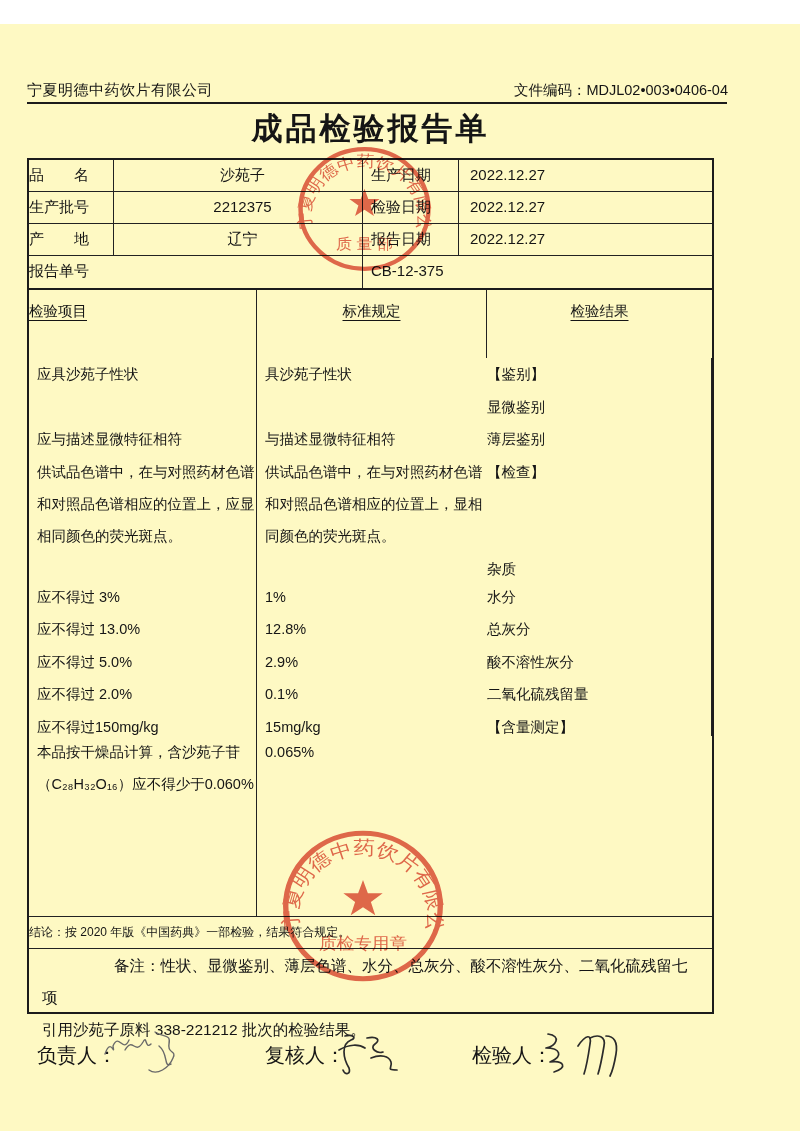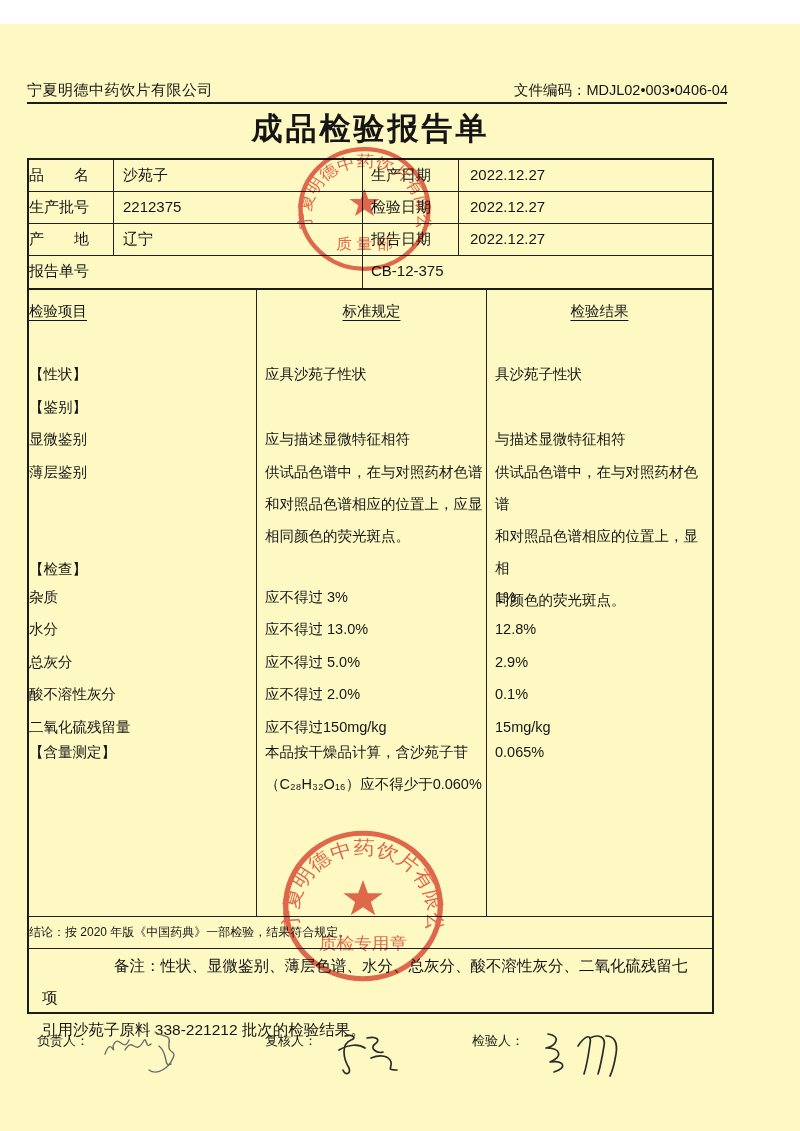--- a/index.html
+++ b/index.html
@@ -17,21 +17,21 @@
   .doc-table{position:absolute;left:27px;top:134px;width:687px;height:856px;
              border:2px solid #1c1c1c;box-sizing:border-box;}
   .doc-table *{box-sizing:border-box;}
 
   
   .info-grid{display:grid;grid-template-columns:85px 249px 96px auto;grid-auto-rows:32px;
              width:100%;height:128px;}
   .info-grid>div{border-right:1.5px solid #222;border-bottom:1.5px solid #222;
                  font-size:15px;line-height:30px;white-space:nowrap;overflow:visible;}
   .info-grid>div.lab{}
-  .info-grid>div.val{padding-left:9px;}
+  .info-grid>div.val{padding-left:9px;text-align:center;}
   .info-grid>div.dlab{padding-left:8px;}
   .info-grid>div.dval{padding-left:11px;border-right:none;}
   .info-grid>div.nbr{border-right:none;}
   .info-grid>div.nbb{border-bottom:none;}
   .rn-lab{grid-column:1/3;}
   .rn-val{grid-column:3/5;}
 
   
   .detail-grid{display:grid;grid-template-columns:228px 230px auto;
                grid-template-rows:68px 33px 32px 33px 97px 28px 32px 33px 32px 33px 25px auto;
@@ -47,21 +47,21 @@
   
   .concl-row{height:32px;border-top:1.5px solid #222;font-size:12px;line-height:31px;
              text-align:left;}
   .note-row{height:53px;border-top:1.5px solid #222;font-size:15.5px;line-height:32px;
             padding:1px 12px 0 13px;text-indent:72px;white-space:pre-line;}
 
   
   .sign-bar{position:absolute;left:27px;top:1004px;width:687px;height:60px;}
   .sig-group{position:absolute;top:0;height:60px;}
   .sig-g1{left:10px;} .sig-g2{left:238px;} .sig-g3{left:445px;}
-  .sig-label{position:absolute;top:4px;left:0;font-size:13px;white-space:nowrap;}
+  .sig-label{position:absolute;top:14px;left:0;font-size:20px;white-space:nowrap;}
   .sig-svg{position:absolute;top:-4px;left:62px;}
   .sig-svg path{fill:none;stroke-linecap:round;stroke-linejoin:round;}
   .ink1{stroke:#6a6a6a;stroke-width:1.4;}
   .ink2{stroke:#2b2b2b;stroke-width:1.7;}
 
   
   .stamp{position:absolute;color:#d8493c;opacity:.82;mix-blend-mode:multiply;
          pointer-events:none;}
   .stamp1{left:295px;top:120px;width:139px;height:130px;}
   .stamp2{left:279px;top:803px;width:168px;height:158px;}
@@ -97,21 +97,20 @@
 
       <div class="lab rn-lab nbb">报告单号</div>
       <div class="dlab rn-val nbr nbb">CB-12-375</div>
     </div>
 
     <div class="detail-grid">
       <div class="c1 hdr"><span class="u">检验项目</span></div>
       <div class="c2 hdr"><span class="u">标准规定</span></div>
       <div class="c3 hdr"><span class="u">检验结果</span></div>
 
-      <div class="c1">【性状】</div>
       <div class="c2">应具沙苑子性状</div>
       <div class="c3">具沙苑子性状</div>
 
       <div class="c1">【鉴别】</div>
       <div class="c2"></div>
       <div class="c3"></div>
 
       <div class="c1">显微鉴别</div>
       <div class="c2">应与描述显微特征相符</div>
       <div class="c3">与描述显微特征相符</div>

